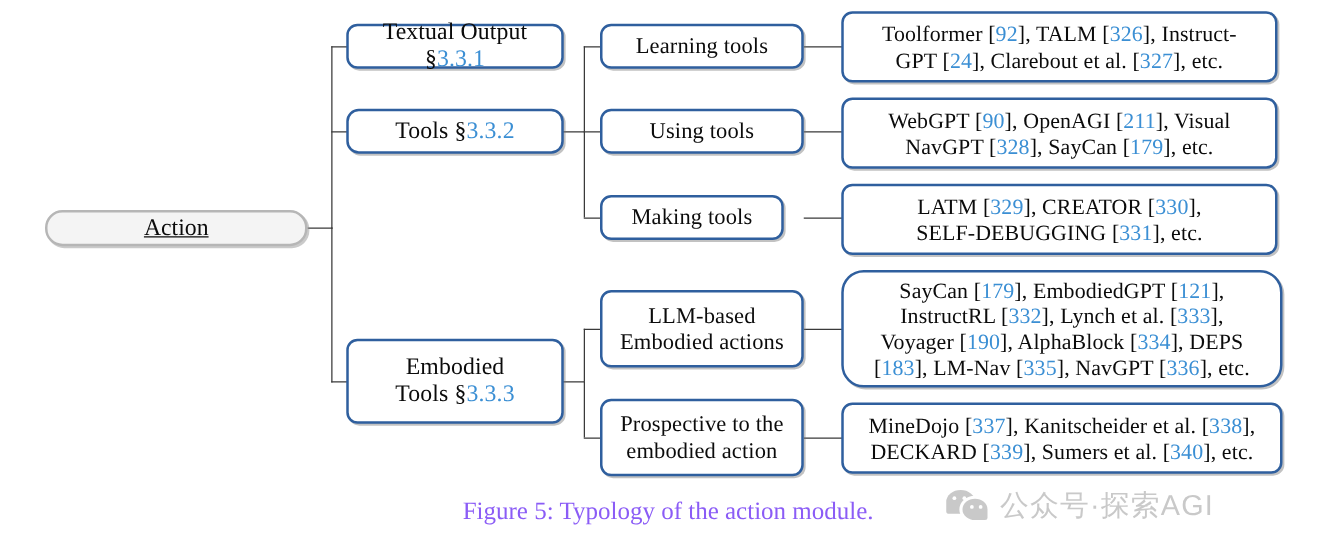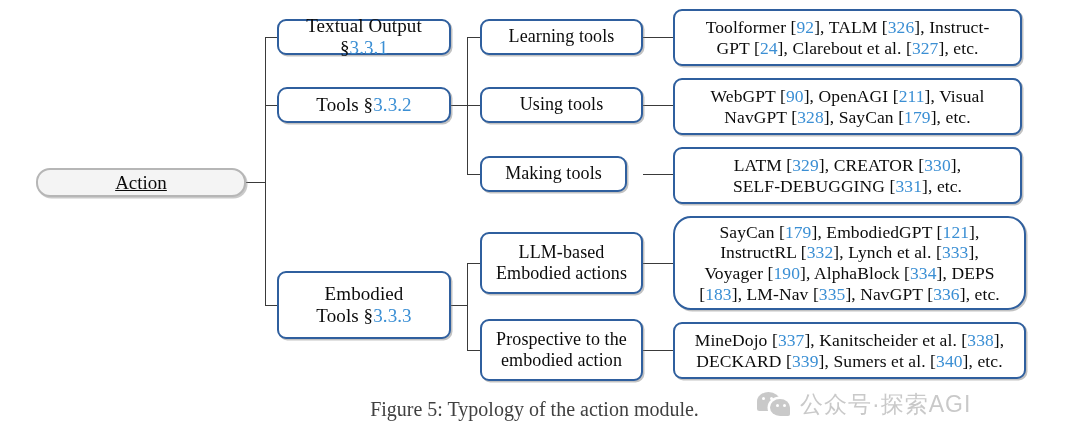--- a/index.html
+++ b/index.html
@@ -51,21 +51,21 @@
   .sec{color:#3b8fd4;}
   .ref{color:#3b8fd4;}
 
   
   #caption{
     position:absolute;
     left:0;top:398px;width:1069px;
     text-align:center;
     font-family:"Liberation Serif",serif;
     font-size:20px;
-    color:#404040;
+    color:#8b5cf6;
   }
 
   
   #watermark{
     position:absolute;
     left:757px;top:389px;
     display:flex;align-items:center;gap:9px;
     color:#c9c9c9;
     font-family:"Liberation Sans",sans-serif;
     font-size:23px;

